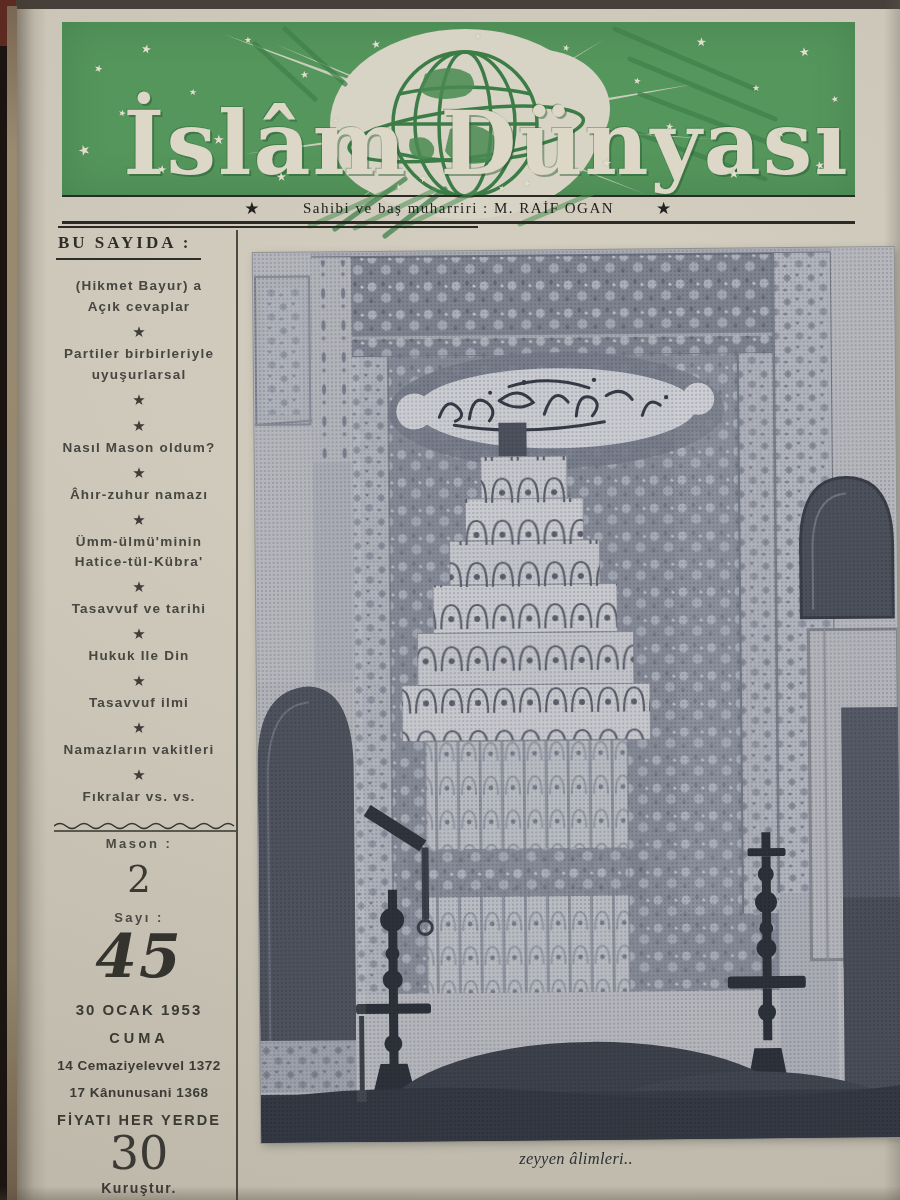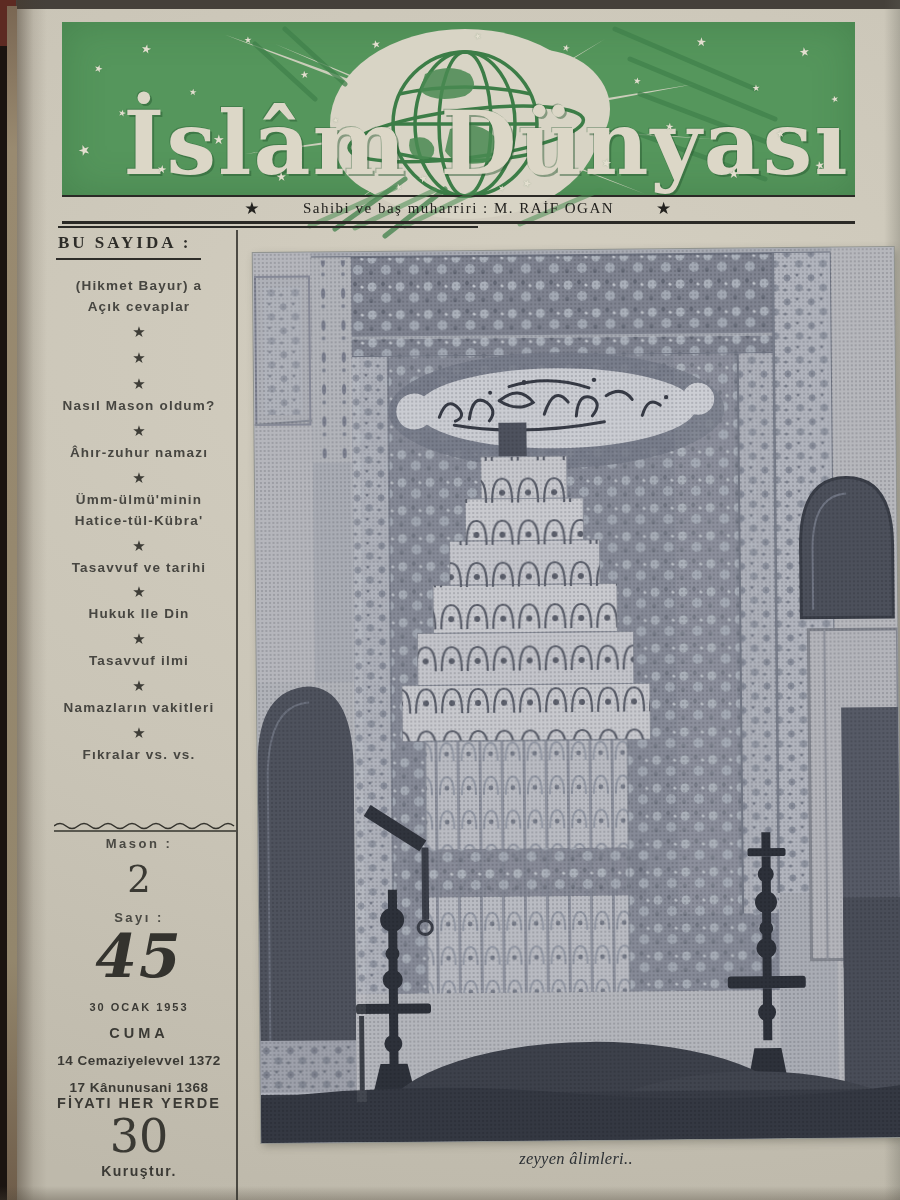--- a/index.html
+++ b/index.html
@@ -51,24 +51,24 @@
   .toc-list{left:44px;top:276px;width:190px;display:flex;flex-direction:column;align-items:center;}
   .toc-item{font-size:13.5px;font-weight:bold;letter-spacing:1.2px;color:#474641;
     line-height:1.55;text-align:center;}
   .toc-star{font-size:15px;color:#3e3d37;line-height:1;margin:6px 0 5px 0;}
   .wavy{left:54px;top:822px;width:182px;height:12px;}
   .issue{left:42px;top:836px;width:194px;text-align:center;color:#3b3a35;}
   .issue .lbl{font-size:13px;font-weight:bold;letter-spacing:2.5px;color:#4a4943;}
   .issue .vol-num{font-family:"DejaVu Serif",serif;font-size:37px;line-height:1.15;color:#3a3933;}
   .issue .big-num{font-family:"DejaVu Serif",serif;font-style:italic;font-weight:bold;
     font-size:60px;line-height:1.05;color:#34332e;letter-spacing:2px;}
-  .issue .date1{margin-top:13px;font-size:11px;font-weight:bold;letter-spacing:2px;}
+  .issue .date1{margin-top:13px;font-size:15px;font-weight:bold;letter-spacing:2px;}
   .issue .weekday{margin-top:12px;font-size:14.5px;font-weight:bold;letter-spacing:4px;}
   .issue .cal{margin-top:12px;font-size:13.5px;font-weight:bold;letter-spacing:.5px;}
-  .issue .price-lbl{font-size:14.5px;font-weight:bold;letter-spacing:2px;}
+  .issue .price-lbl{margin-top:12px;font-size:14.5px;font-weight:bold;letter-spacing:2px;}
   .issue .price{font-family:"DejaVu Serif",serif;font-size:46px;line-height:1.1;color:#3a3933;}
   .issue .unit{font-size:14px;font-weight:bold;letter-spacing:1.5px;margin-top:2px;}
   .issue .m6{margin-top:8px;}
 
   
   .photo{left:257px;top:250px;width:641px;height:890px;background:#a9acb4;
     transform:rotate(-0.55deg);transform-origin:50% 50%;
     box-shadow:0 0 0 1px #90938f, 2px 3px 8px rgba(60,60,50,.35);}
   .photo svg{display:block;width:100%;height:100%;}
   .photo .halftone{position:absolute;inset:0;pointer-events:none;
@@ -185,20 +185,24 @@
   <div class="abs rule" style="left:58px;top:226px;width:420px;height:2px;"></div>
 
   <div class="abs v-divider"></div>
   <div class="abs toc-heading">BU SAYIDA :</div>
   <div class="abs toc-list" id="toc-list">
       <div class="toc-item">
         <div>(Hikmet Bayur) a</div>
         <div>Açık cevaplar</div>
       </div>
       <div class="toc-star">★</div>
+      <div class="toc-item">
+        <div>Partiler birbirleriyle</div>
+        <div>uyuşurlarsal</div>
+      </div>
       <div class="toc-star">★</div>
       <div class="toc-star">★</div>
       <div class="toc-item">
         <div>Nasıl  Mason oldum?</div>
       </div>
       <div class="toc-star">★</div>
       <div class="toc-item">
         <div>Âhır-zuhur namazı</div>
       </div>
       <div class="toc-star">★</div>

